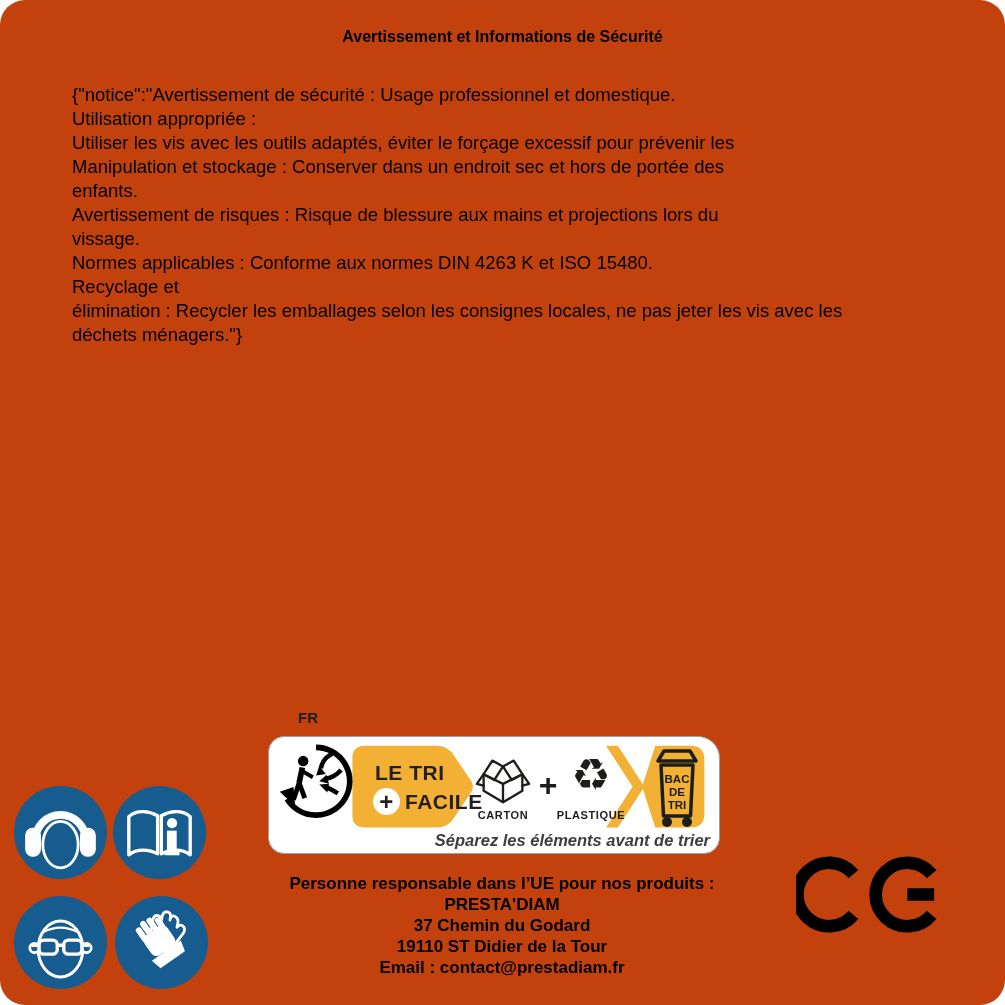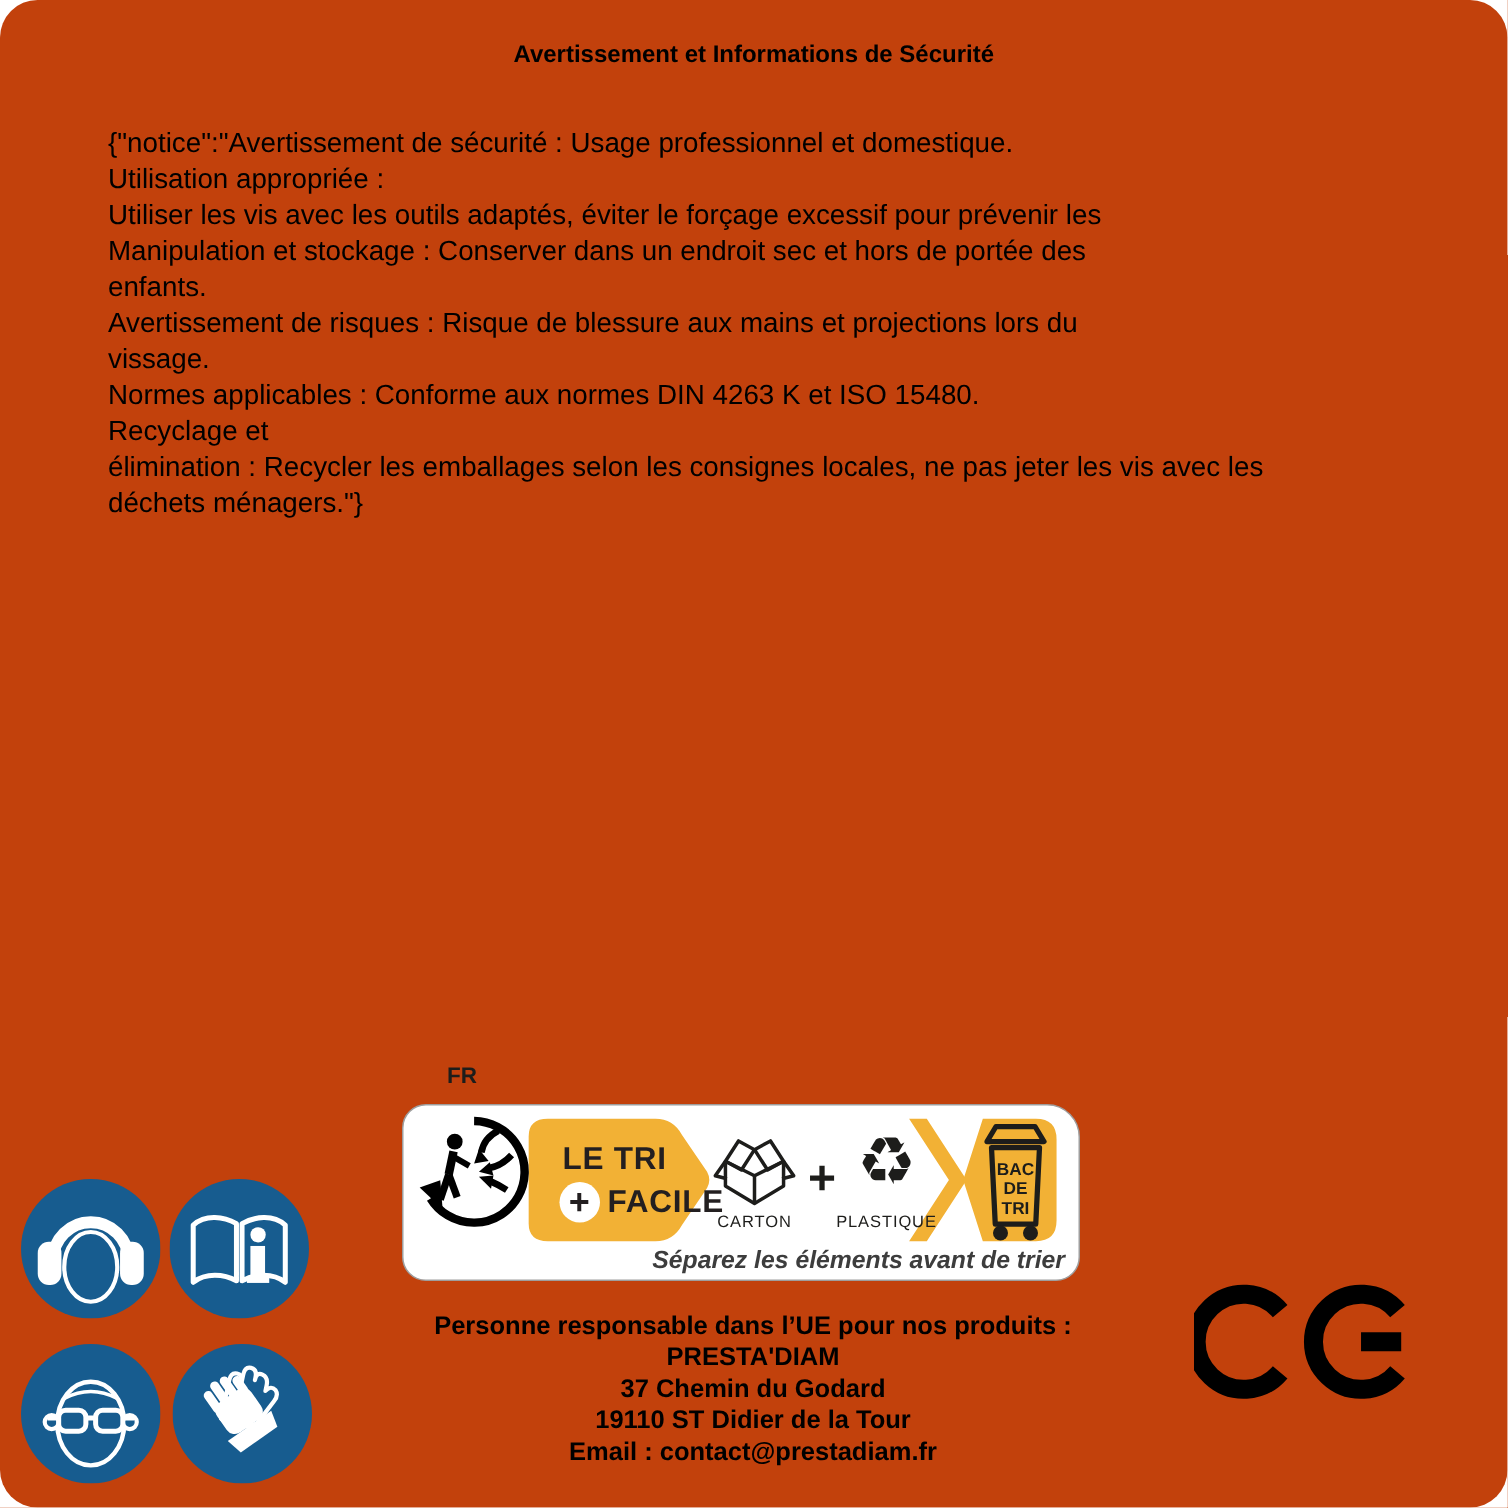--- a/index.html
+++ b/index.html
@@ -48,21 +48,21 @@
   .mat-icon-carton{position:absolute;left:203px;top:16px;}
   .mat-plus{
     position:absolute;left:264px;top:30px;width:30px;text-align:center;
     font-size:32px;font-weight:bold;color:#1d1d1b;
   }
   .mat-icon-plastic{
     position:absolute;left:292px;top:8px;width:60px;text-align:center;
     font-family:"DejaVu Sans",sans-serif;font-size:44px;color:#1d1d1b;line-height:60px;
   }
   .mat-label{
-    position:absolute;top:72px;font-size:11px;font-weight:normal;color:#1d1d1b;
+    position:absolute;top:72px;font-size:11px;font-weight:bold;color:#1d1d1b;
     letter-spacing:.6px;text-align:center;
   }
   .mat-label.carton{left:194px;width:80px;}
   .mat-label.plastique{left:282px;width:80px;}
   .bin-icon{position:absolute;left:383px;top:9px;}
   .bin-text{font-family:"Liberation Sans",sans-serif;font-weight:bold;font-size:11.5px;fill:var(--ink,#1D1D1B);}
   .tri-footer{
     position:absolute;right:9px;top:94px;font-size:16.5px;font-weight:bold;font-style:italic;
     color:var(--footer-gray,#3D3D3D);
   }

